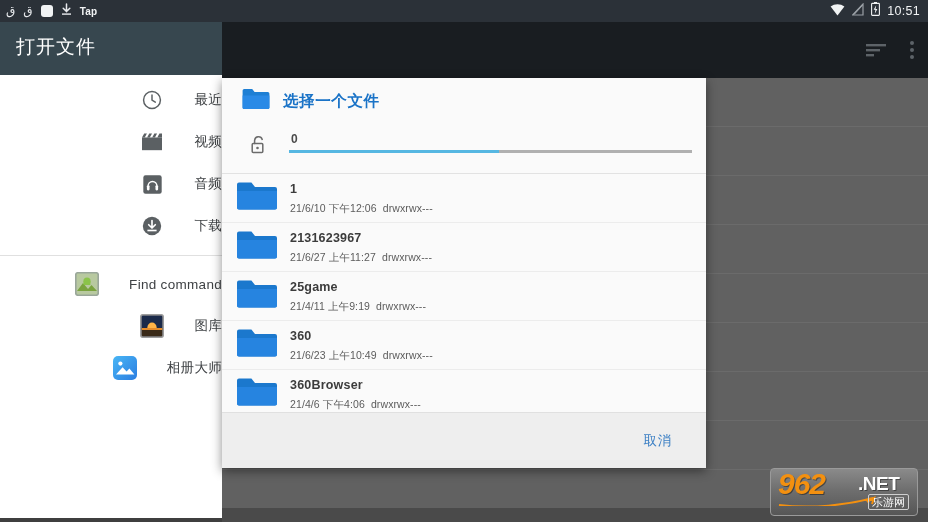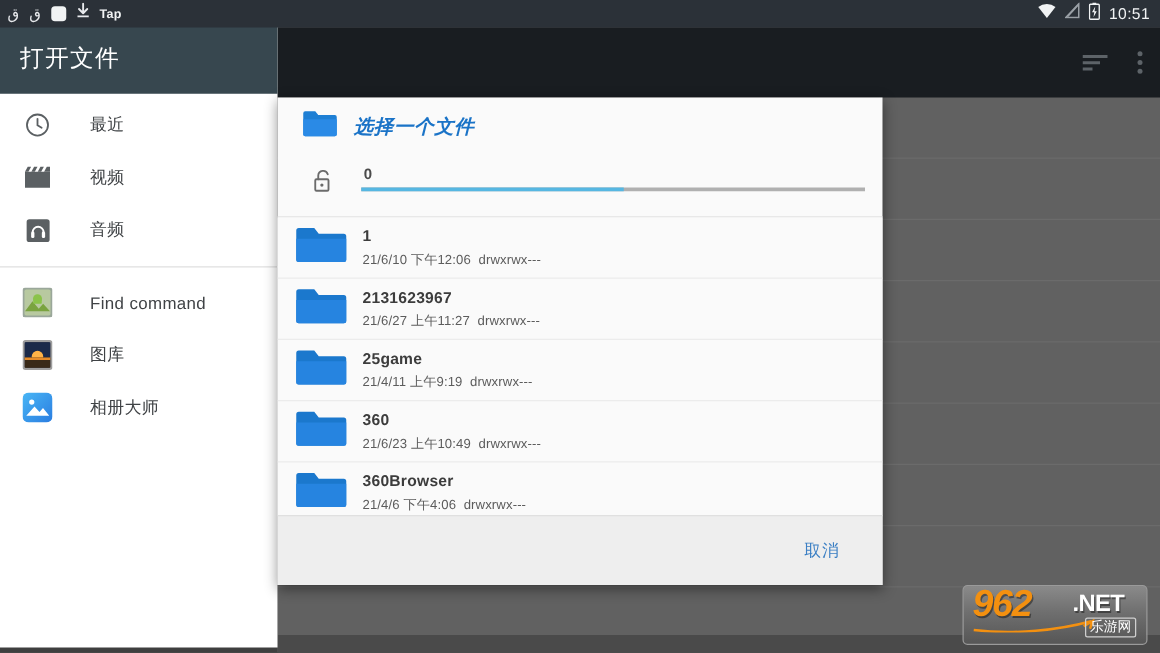--- a/index.html
+++ b/index.html
@@ -108,20 +108,21 @@
     font-size: 19px;
     letter-spacing: 1px;
   }
   .drawer-list { padding-top: 4px; }
   .drawer-item {
     height: 42px;
     display: flex;
     align-items: center;
     padding-left: 18px;
     box-sizing: border-box;
+    justify-content: flex-end;
   }
   .drawer-item.selected { background: #008577; }
   .drawer-item .d-ico {
     width: 24px; height: 24px;
     display: flex; align-items: center; justify-content: center;
     margin-right: 30px;
     flex: none;
   }
   .drawer-item .d-label {
     font-size: 13.5px;
@@ -147,21 +148,20 @@
     flex-direction: column;
     box-shadow: 0 3px 10px rgba(0,0,0,.45);
   }
   .dlg-header {
     height: 46px;
     display: flex;
     align-items: center;
     padding-left: 20px;
     box-sizing: border-box;
     flex: none;
-    font-style: italic;
   }
   .dlg-folder-ico { width: 28px; height: 22px; margin-right: 13px; flex: none; }
   .dlg-title {
     color: #1a73c7;
     font-size: 15.5px;
     font-weight: bold;
     letter-spacing: .6px;
   }
   .dlg-pathbar {
     height: 49px;
@@ -360,20 +360,30 @@
         <svg width="21" height="21" viewBox="0 0 24 24">
           <rect x="1.5" y="1.5" width="21" height="21" rx="2.5" fill="#5b6063"></rect>
           <path d="M7 13.5 A5 5 0 0 1 17 13.5" fill="none" stroke="#ffffff" stroke-width="1.7"></path>
           <rect x="5.6" y="12.8" width="3" height="6" rx="1.3" fill="#ffffff"></rect>
           <rect x="15.4" y="12.8" width="3" height="6" rx="1.3" fill="#ffffff"></rect>
         </svg>
       </span>
       <span class="d-label">音频</span>
     </div>
 
+    <div class="drawer-item">
+      <span class="d-ico">
+        <svg width="22" height="22" viewBox="0 0 24 24">
+          <circle cx="12" cy="12" r="10" fill="#5b6063"></circle>
+          <path d="M12 6 L12 13.4 M8.4 10.6 L12 14.2 L15.6 10.6" fill="none" stroke="#ffffff" stroke-width="1.8" stroke-linecap="round" stroke-linejoin="round"></path>
+          <rect x="7" y="16" width="10" height="1.8" fill="#ffffff"></rect>
+        </svg>
+      </span>
+      <span class="d-label">下载</span>
+    </div>
 
     <div class="drawer-sep"></div>
 
     <div class="drawer-item">
       <span class="d-ico">
         <svg class="appicon" viewBox="0 0 24 24">
           <rect x="0" y="0" width="24" height="24" rx="2" fill="#9aa79a"></rect>
           <rect x="1.6" y="1.6" width="20.8" height="20.8" rx="1.4" fill="#b8c9a0"></rect>
           <path d="M2 19 L8 11 L13 17 L16.5 13 L22 19 Z" fill="#7aa33f"></path>
           <circle cx="12" cy="9" r="3.6" fill="#8bc34a"></circle>

